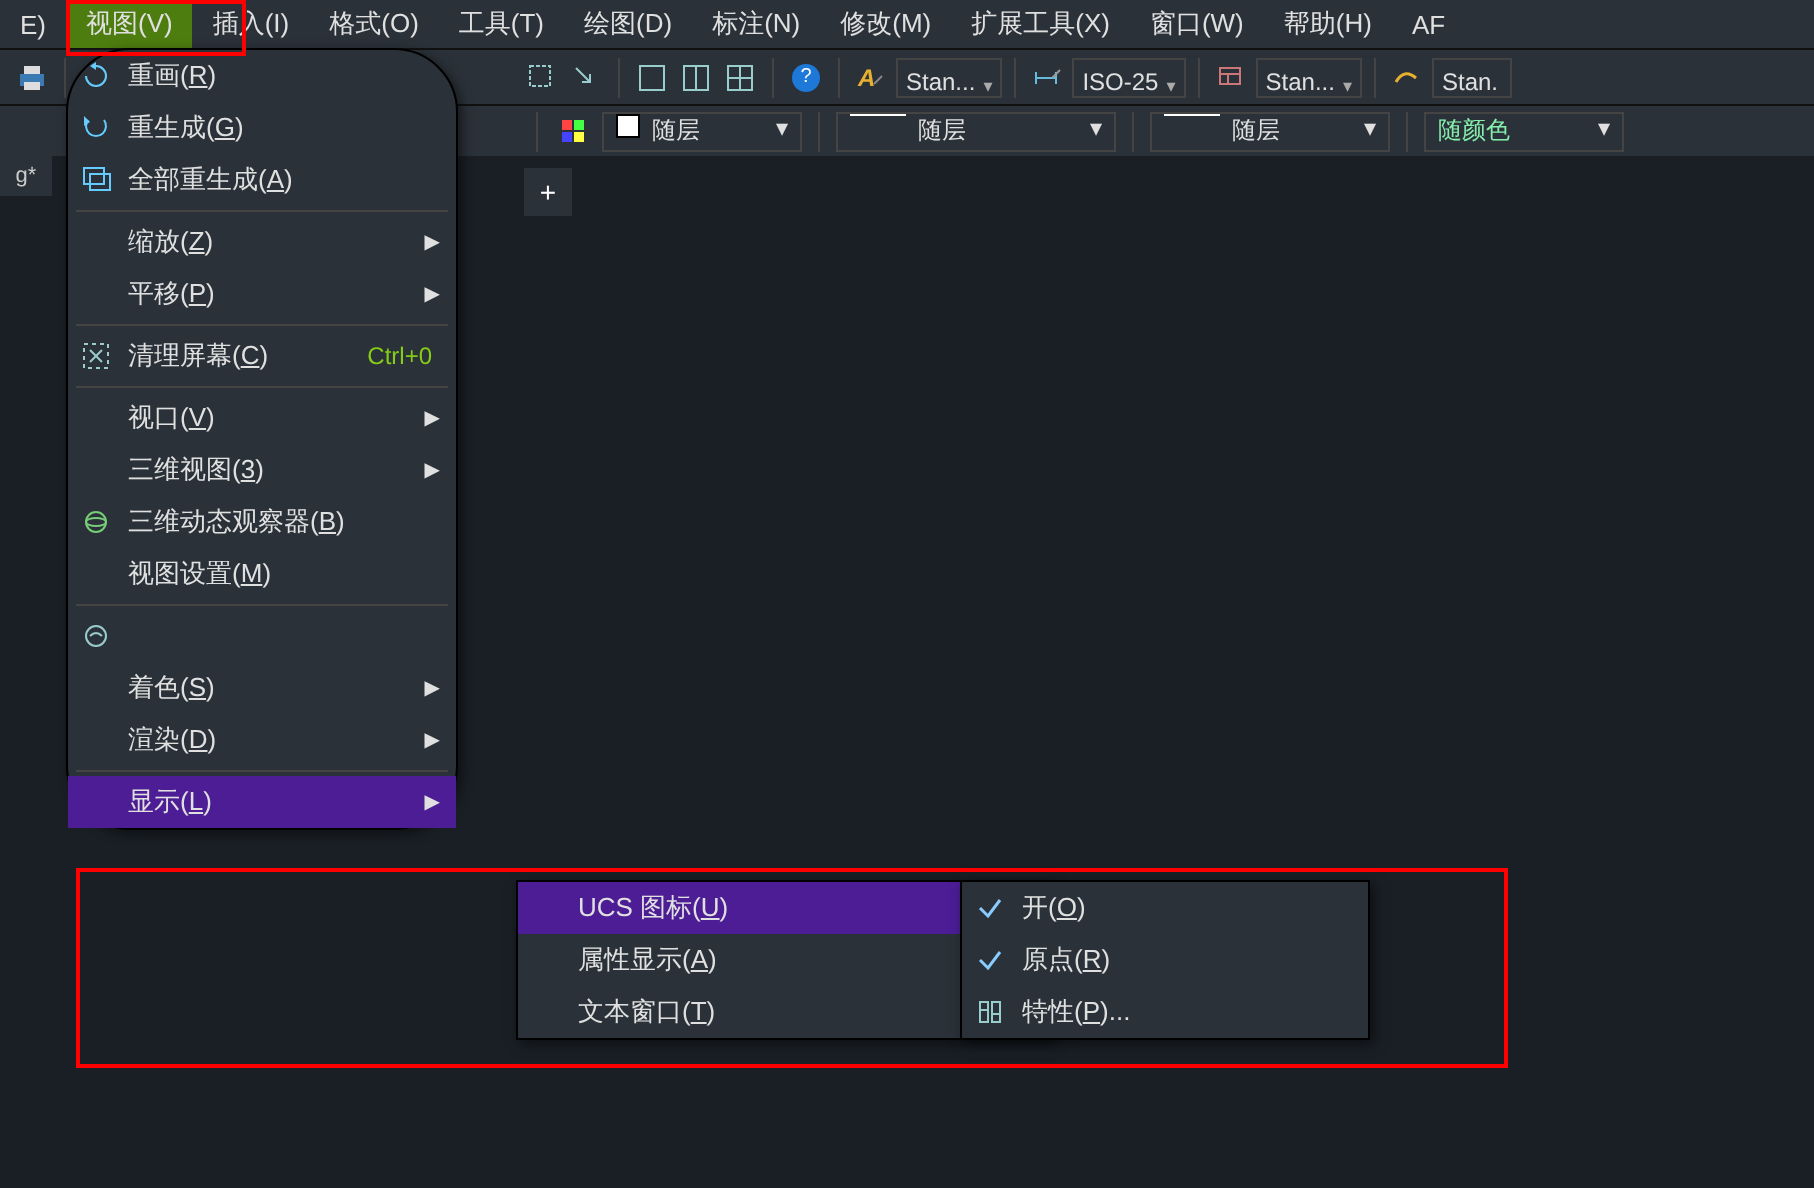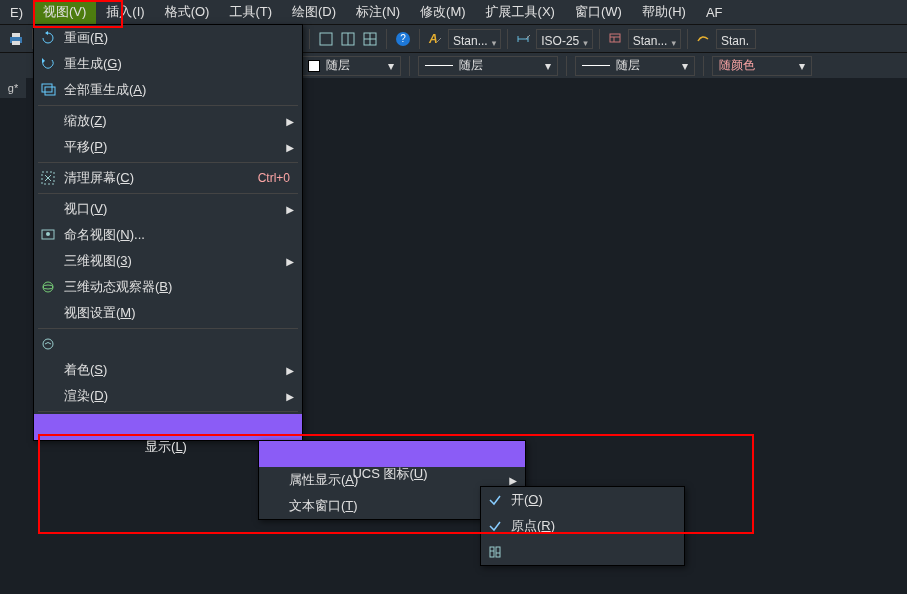--- a/index.html
+++ b/index.html
@@ -10,41 +10,41 @@
   .menu-btn.active { background: #4d7c0f; }
   
   .toolbar { display: flex; background: #2a3138; height: 28px; align-items: center; border-top: 1px solid #111; gap: 2px; padding-left: 6px; }
   .tool-ico { width: 20px; height: 20px; display:flex; align-items:center; justify-content:center; }
   .tool-sep { width:1px; height:20px; background:#444; margin: 0 4px;}
   .tool-circle { width:14px; height:14px; border-radius:50%; background:#1d78d8; color:#fff; font-size:10px; text-align:center; line-height:14px;}
   .combo { display:flex; align-items:flex-end; background:#2a3138; border:1px solid #444; height:20px; padding:0 4px; gap:4px; font-size:12px;}
   .combo .arrow { font-size:9px; color:#aaa;}
   
   .layerbar { display:flex; background:#2a3138; height:26px; align-items:center; border-top:1px solid #111; padding-left:30px; gap:4px;}
-  .layer-combo { display:flex; align-items:center; background:#2a3138; border:1px solid #444; height:20px; padding:0 6px; min-width:100px; gap:6px; font-size:12px;}
+  .layer-combo { display:flex; align-items:flex-start; background:#2a3138; border:1px solid #444; height:20px; padding:0 6px; min-width:100px; gap:6px; font-size:12px;}
   .sw { width:12px; height:12px; background:#fff; border:1px solid #000;}
   .linepat { width:28px; height:0; border-top:1px solid #fff;}
   
   .filetab { position:absolute; left:0; top:78px; width:26px; height:20px; background:#2a3138; color:#ccc; font-size:11px; text-align:center; line-height:20px;}
   .plus-tab { position:absolute; left:262px; top:84px; width:24px; height:24px; background:#2a3138; color:#fff; font-size:14px; text-align:center; line-height:24px;}
   
   .redbox1 { position:absolute; left:33px; top:0; width:90px; height:28px; border:2px solid #f00; pointer-events:none; z-index:50;}
   .redbox2 { position:absolute; left:38px; top:434px; width:716px; height:100px; border:2px solid #f00; pointer-events:none; z-index:50;}
   
   .dropdown { position:absolute; background:#2a3138; border:1px solid #000; box-shadow:2px 2px 6px rgba(0,0,0,.5); z-index:40;}
-  .dd1 { left:33px; top:24px; width:270px;}
+  .dd1 { left:33px; top:24px; width:196px;border-radius:32px;}
   .dd2 { left:258px; top:440px; width:268px;}
-  .dd3 { left:480px; top:440px; width:205px;margin-top:46px;}
+  .dd3 { left:480px; top:440px; width:205px;}
   
   .dd-item { display:flex; align-items:center; height:26px; padding:0 8px 0 4px; gap:6px; cursor:pointer;}
-  .dd-item.hi { background:#8b5cf6;flex-direction:column;}
+  .dd-item.hi { background:#4c1d95;}
   .dd-ico { width:20px; height:18px; display:flex; align-items:center; justify-content:center; flex-shrink:0;}
   .dd-label { flex:1; white-space:nowrap;}
   .dd-label u { text-decoration: underline; }
-  .dd-sc { color:#fca5a5; font-size:12px; margin-left:auto; padding-right:4px;}
+  .dd-sc { color:#84cc16; font-size:12px; margin-left:auto; padding-right:4px;}
   .dd-arrow { margin-left:auto; font-size:10px;}
   .dd-sep { height:1px; background:#444; margin:2px 4px;}
   
   svg { display:block; }
 </style>
 </head>
 <body>
 
 <div class="menubar" id="menubar">
     <div class="menu-btn">E)</div>
@@ -172,21 +172,21 @@
       <span class="arrow" style="margin-left:auto">▾</span>
     </div>
   <span class="tool-sep"></span>
   <div class="layer-combo" style="min-width:120px">
       <span class="linepat"></span>
       <span>随层</span>
       <span class="arrow" style="margin-left:auto">▾</span>
     </div>
   <span class="tool-sep"></span>
   <div class="layer-combo" style="min-width:100px">
-      <span style="color:#fca5a5">随颜色</span>
+      <span style="color:#86efac">随颜色</span>
       <span class="arrow" style="margin-left:auto">▾</span>
     </div>
 </div>
 
 <div class="filetab"><span>g*</span></div>
 <div class="plus-tab">+</div>
 
 <div class="redbox1"></div>
 <div class="redbox2"></div>
 
@@ -238,29 +238,20 @@
         </svg>
       </span>
       <span class="dd-label">清理屏幕(<u>C</u>)</span>
       <span class="dd-sc">Ctrl+0</span>
     </div>
     <div class="dd-sep"></div>
     <div class="dd-item">
       <span class="dd-ico"></span>
       <span class="dd-label">视口(<u>V</u>)</span>
       <span class="dd-arrow">▶</span>
-    </div>
-    <div class="dd-item">
-      <span class="dd-ico">
-        <svg width="16" height="16">
-          <rect x="2" y="3" width="12" height="9" fill="none" stroke="#9cc"></rect>
-          <circle cx="8" cy="7" r="2" fill="#9cc"></circle>
-        </svg>
-      </span>
-      <span class="dd-label">命名视图(<u>N</u>)...</span>
     </div>
     <div class="dd-item">
       <span class="dd-ico"></span>
       <span class="dd-label">三维视图(<u>3</u>)</span>
       <span class="dd-arrow">▶</span>
     </div>
     <div class="dd-item">
       <span class="dd-ico">
         <svg width="16" height="16">
           <circle cx="8" cy="8" r="5" fill="none" stroke="#7c7"></circle>
@@ -335,14 +326,15 @@
     </div>
     <div class="dd-item">
       <span class="dd-ico">
         <svg width="14" height="14">
           <rect x="2" y="2" width="4" height="10" fill="none" stroke="#9cc"></rect>
           <rect x="8" y="2" width="4" height="10" fill="none" stroke="#9cc"></rect>
           <line x1="2" y1="6" x2="6" y2="6" stroke="#9cc"></line>
           <line x1="8" y1="8" x2="12" y2="8" stroke="#9cc"></line>
         </svg>
       </span>
+      <span class="dd-label">特性(<u>P</u>)...</span>
     </div>
   </div>
 
 </body></html>

